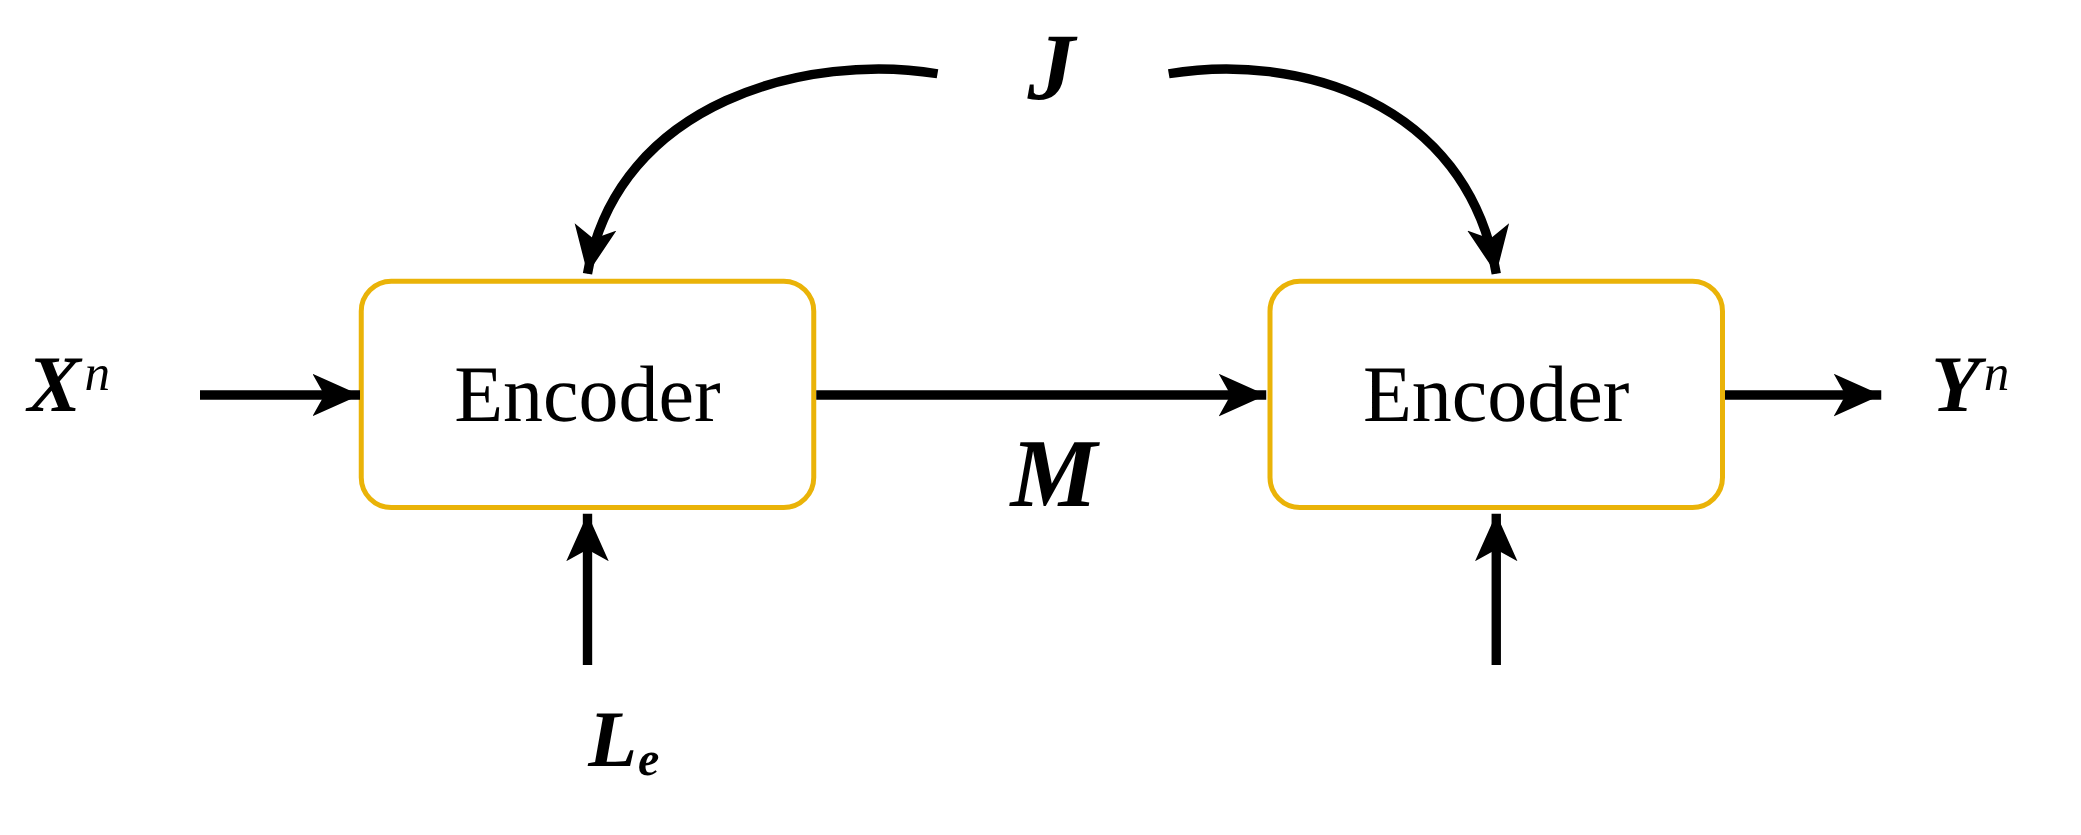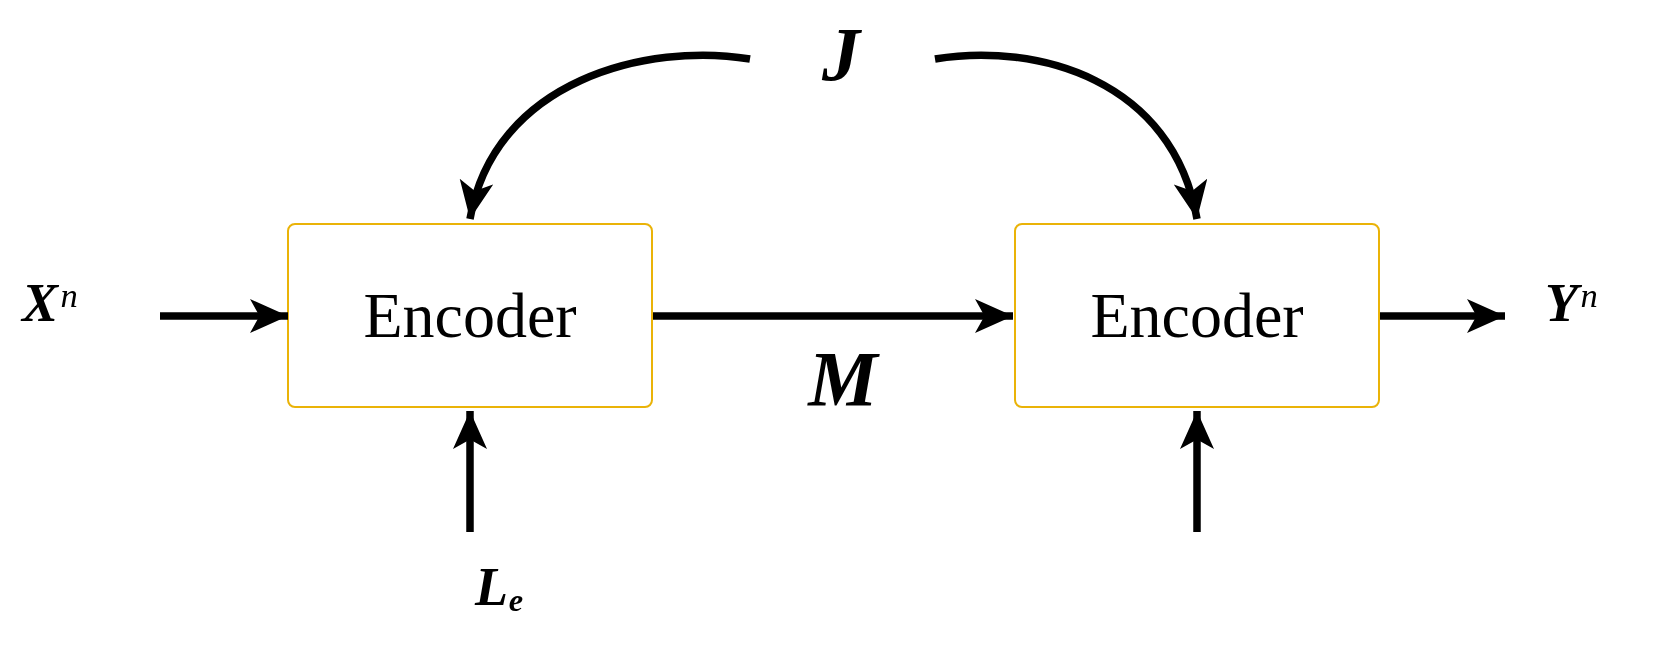--- a/index.html
+++ b/index.html
@@ -26,42 +26,42 @@
   .edge {
     fill: none;
     stroke-width: 7.5;
   }
   .block {
     position: absolute;
     top: 223px;
     width: 366px;
     height: 185px;
     box-sizing: border-box;
-    border: 2px solid #eab308;
-    border-radius: 8px;
+    border: 4px solid #eab308;
+    border-radius: 26px;
     background: #ffffff;
     display: flex;
     align-items: center;
     justify-content: center;
   }
   .block-encoder { left: 287px; }
   .block-decoder { left: 1014px; }
   .block-label {
     font-family: "Liberation Serif", serif;
     font-size: 64px;
     color: #000000;
     line-height: 1;
     white-space: nowrap;
   }
   .mlabel {
     position: absolute;
     font-family: "Liberation Serif", serif;
     font-style: italic;
     font-weight: bold;
-    font-size: 54px;
+    font-size: 64px;
     line-height: 1;
     color: #000000;
     white-space: nowrap;
   }
   .mlabel .sup {
     font-size: 0.64em;
     font-weight: normal;
     position: relative;
     top: -0.42em;
     margin-left: 0.07em;

